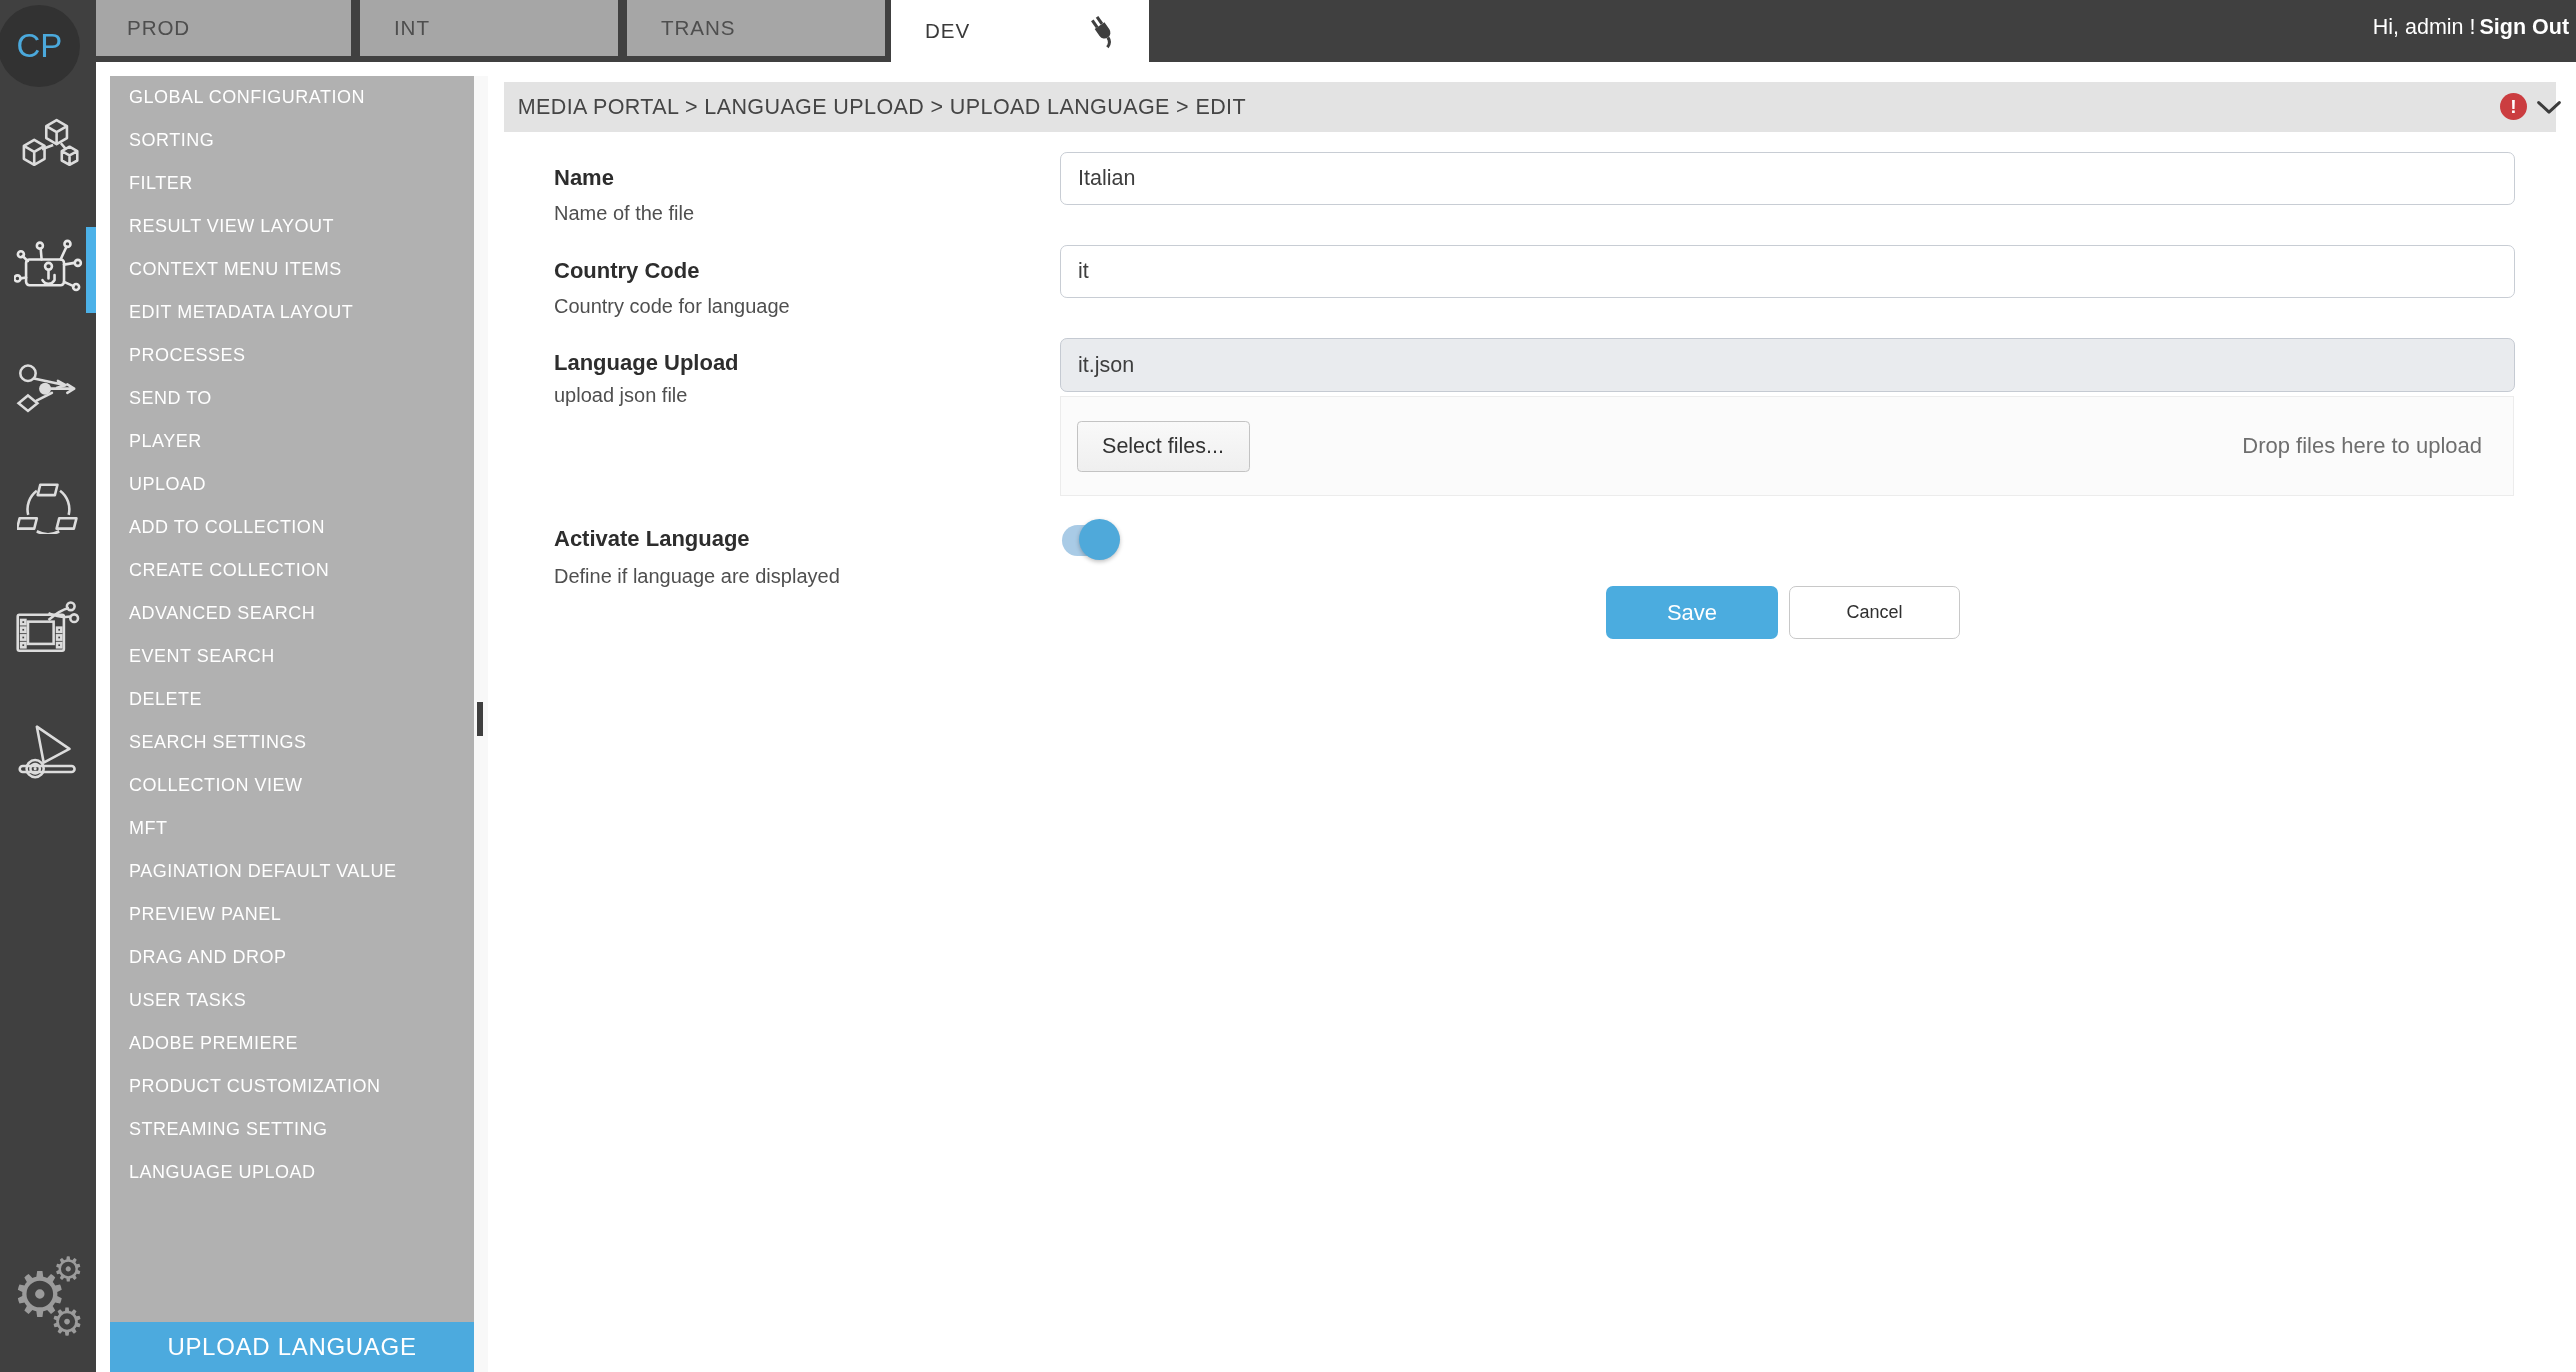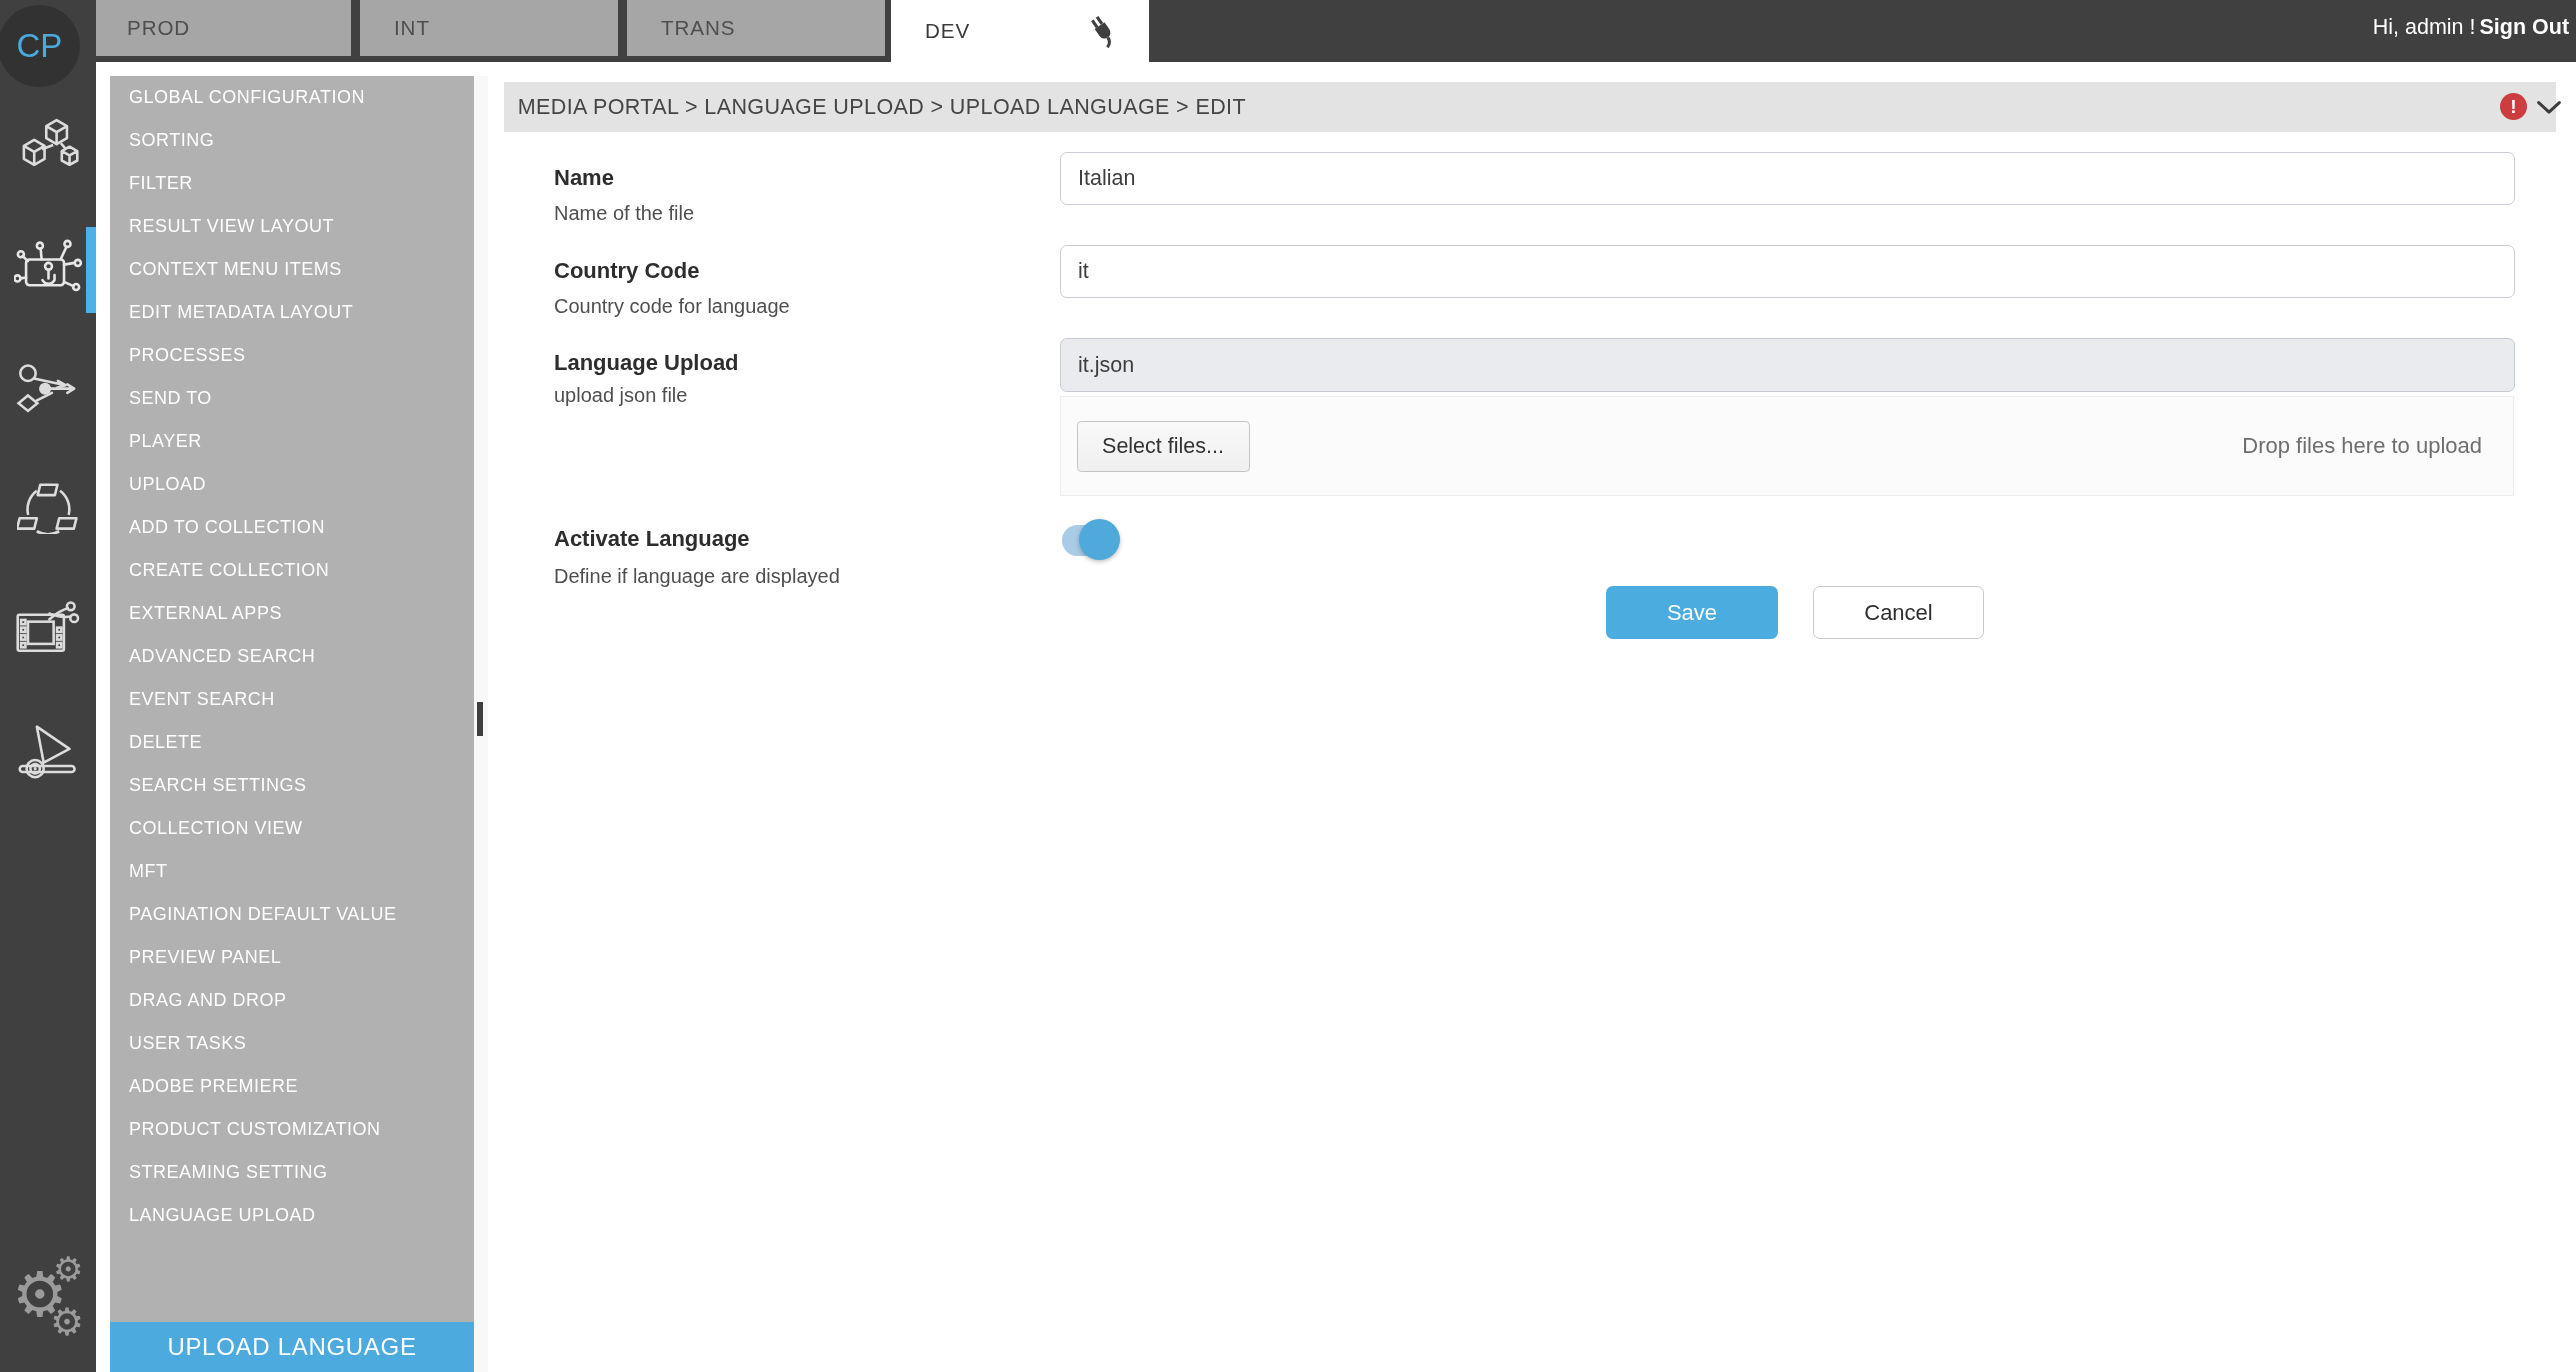--- a/index.html
+++ b/index.html
@@ -66,21 +66,21 @@
                color:#6e6e6e; font-size:22px; }
   #toggle-track { position:absolute; left:1062px; top:525px; width:55px; height:31px;
                   border-radius:15.5px; background:#a9cbe6; }
   #toggle-knob { position:absolute; left:1079px; top:519px; width:41px; height:41px; border-radius:50%;
                  background:#4fa9da; box-shadow:0 1.7px 4.3px rgba(0,0,0,0.25); }
   #save-btn { position:absolute; left:1606px; top:586px; width:172px; height:53px;
               background:#4bacdf; border:none; border-radius:6.9px; color:#ffffff; font-size:22px;
               font-family:"Liberation Sans", sans-serif; }
   #cancel-btn { position:absolute; left:1789px; top:586px; width:171px; height:53px;
                 background:#ffffff; border:0.9px solid #c8c8c8; border-radius:6.9px; color:#2f2f2f;
-                font-size:22px; font-family:"Liberation Sans", sans-serif;margin-left:24px; }
+                font-size:18px; font-family:"Liberation Sans", sans-serif; }
   svg { display:block; }
 </style>
 </head>
 <body>
 
 <div id="topbar">
   <div id="gray-tabs">
 
   <div class="tab" style="left: 93px;">PROD</div>
       <div class="tab" style="left: 360px;">INT</div>
@@ -187,21 +187,20 @@
     <div class="menu-item">FILTER</div>
     <div class="menu-item">RESULT VIEW LAYOUT</div>
     <div class="menu-item">CONTEXT MENU ITEMS</div>
     <div class="menu-item">EDIT METADATA LAYOUT</div>
     <div class="menu-item">PROCESSES</div>
     <div class="menu-item">SEND TO</div>
     <div class="menu-item">PLAYER</div>
     <div class="menu-item">UPLOAD</div>
     <div class="menu-item">ADD TO COLLECTION</div>
     <div class="menu-item">CREATE COLLECTION</div>
-    <div class="menu-item">EXTERNAL APPS</div>
     <div class="menu-item">ADVANCED SEARCH</div>
     <div class="menu-item">EVENT SEARCH</div>
     <div class="menu-item">DELETE</div>
     <div class="menu-item">SEARCH SETTINGS</div>
     <div class="menu-item">COLLECTION VIEW</div>
     <div class="menu-item">MFT</div>
     <div class="menu-item">PAGINATION DEFAULT VALUE</div>
     <div class="menu-item">PREVIEW PANEL</div>
     <div class="menu-item">DRAG AND DROP</div>
     <div class="menu-item">USER TASKS</div>

